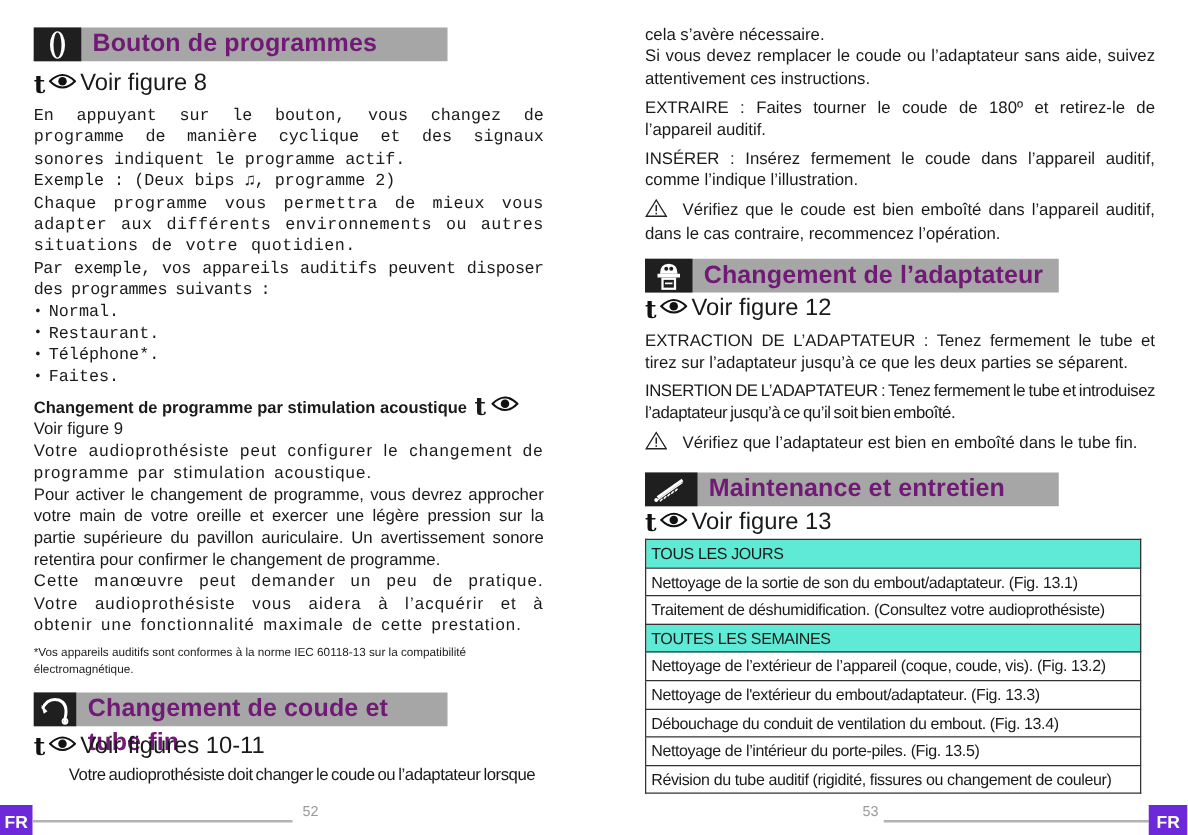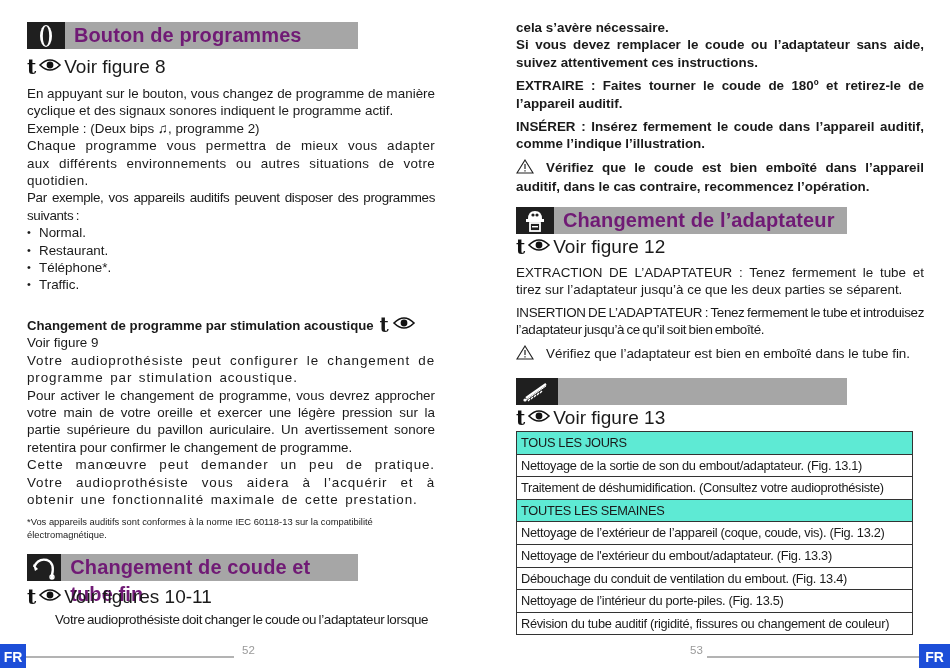--- a/index.html
+++ b/index.html
@@ -33,21 +33,21 @@
 
   .footnote { font-size: 9.4px; line-height: 13px; color: #222; }
 
   .warn { display: inline-block; margin-right: 12px; vertical-align: -2px; }
 
   table.maint { border-collapse: collapse; width: 397px; font-size: 12.8px; }
   table.maint td { border: 1px solid #333; height: 22.6px; padding: 0 4px; letter-spacing: -0.3px; white-space: nowrap; }
   table.maint tr.hdr td { background: #5eead4; }
 
   .footer { position: absolute; bottom: 0; height: 24px; }
-  .fr-badge { position: absolute; width: 26px; height: 24px; background: #1d4ed8; color: #fff; font-weight: bold; font-size: 14px; line-height: 26px; text-align: center; }
+  .fr-badge { position: absolute; width: 26px; height: 24px; background: #6d28d9; color: #fff; font-weight: bold; font-size: 14px; line-height: 26px; text-align: center; }
   .rule { position: absolute; height: 2px; background: #b3b3b3; }
   .pagenum { position: absolute; color: #9a9a9a; font-size: 11.5px; }
 </style>
 </head>
 <body>
 
 <div class="page page-left">
 
   <div style="position:absolute; top:22px; left:0;">
     <div class="section-header">
@@ -62,30 +62,30 @@
     <div class="see-fig" style="margin-top:8px;">
       <span class="arrow">𝐭</span>
       <span class="eye"><svg width="22" height="14" viewBox="0 0 22 14">
             <path d="M1 7 Q11 -3 21 7 Q11 17 1 7 Z" fill="none" stroke="#111" stroke-width="1.6"></path>
             <circle cx="11" cy="7" r="3.4" fill="#111"></circle>
           </svg></span>
       <span class="lbl">Voir figure 8</span>
     </div>
   </div>
 
-  <div style="position:absolute; top:85px; left:0; width:408px;">
+  <div style="position:absolute; top:85px; left:0; width:408px;font-family:Liberation Mono, monospace;">
     <p class="just">En appuyant sur le bouton, vous changez de programme de manière cyclique et des signaux sonores indiquent le programme actif.</p>
     <p>Exemple : (Deux bips ♫, programme 2)</p>
     <p class="just wide" style="letter-spacing:0.35px;">Chaque programme vous permettra de mieux vous adapter aux différents environnements ou autres situations de votre quotidien.</p>
     <p class="just tight">Par exemple, vos appareils auditifs peuvent disposer des programmes suivants :</p>
     <ul class="bullets">
       <li>Normal.</li>
       <li>Restaurant.</li>
       <li>Téléphone*.</li>
-      <li>Traffic.</li>
+      <li>Faites.</li>
     </ul>
   </div>
 
   <div style="position:absolute; top:316px; left:0; width:408px;">
     <div class="subhead">
       <span>Changement de programme par stimulation acoustique</span>
       <span class="arrow">𝐭</span>
       <span class="eye" style="margin-left:4px;"><svg width="22" height="14" viewBox="0 0 22 14">
             <path d="M1 7 Q11 -3 21 7 Q11 17 1 7 Z" fill="none" stroke="#111" stroke-width="1.6"></path>
             <circle cx="11" cy="7" r="3.4" fill="#111"></circle>
@@ -122,21 +122,21 @@
 </div>
 
 <div class="footer" style="left:0; width:475px;">
   <div class="fr-badge" style="left:0; top:0;">FR</div>
   <div class="rule" style="left:26px; top:12px; width:208px;"></div>
   <div class="pagenum" style="left:242px; top:-2px;">52</div>
 </div>
 
 <div class="page page-right">
 
-  <div style="position:absolute; top:19px; left:0; width:408px;font-weight:bold;">
+  <div style="position:absolute; top:19px; left:0; width:408px;">
     <p>cela s’avère nécessaire.</p>
     <p class="just">Si vous devez remplacer le coude ou l’adaptateur sans aide, suivez attentivement ces instructions.</p>
     <p class="just" style="margin-top:6px;">EXTRAIRE : Faites tourner le coude de 180º et retirez-le de l’appareil auditif.</p>
     <p class="just" style="margin-top:6px;">INSÉRER : Insérez fermement le coude dans l’appareil auditif, comme l’indique l’illustration.</p>
     <p class="just" style="margin-top:6px;">
       <span class="warn"><svg width="18" height="15" viewBox="0 0 18 15">
             <path d="M9 1 L17 14 L1 14 Z" fill="none" stroke="#222" stroke-width="1.1"></path>
             <rect x="8.4" y="5" width="1.2" height="5" fill="#222"></rect>
             <rect x="8.4" y="11.2" width="1.2" height="1.3" fill="#222"></rect>
           </svg></span><span>Vérifiez que le coude est bien emboîté dans l’appareil auditif, dans le cas contraire, recommencez l’opération.</span>
@@ -179,20 +179,21 @@
   <div style="position:absolute; top:378px; left:0; width:408px;">
     <div class="section-header">
       <div class="icon-box" style="width:42px;">
         <svg width="30" height="24" viewBox="0 0 30 24">
             <path d="M4 18 L24 4" stroke="#fff" stroke-width="2.2"></path>
             <path d="M4 20 L24 6" stroke="#fff" stroke-width="1"></path>
             <path d="M6 21 L8 19 M9 19 L11 17 M12 17 L14 15 M15 15 L17 13 M18 13 L20 11" stroke="#fff" stroke-width="1.3"></path>
             <circle cx="3" cy="20" r="1.6" fill="#fff"></circle>
           </svg>
       </div>
+      <div class="title">Maintenance et entretien</div>
     </div>
     <div class="see-fig" style="margin-top:3px;">
       <span class="arrow">𝐭</span>
       <span class="eye"><svg width="22" height="14" viewBox="0 0 22 14">
             <path d="M1 7 Q11 -3 21 7 Q11 17 1 7 Z" fill="none" stroke="#111" stroke-width="1.6"></path>
             <circle cx="11" cy="7" r="3.4" fill="#111"></circle>
           </svg></span>
       <span class="lbl">Voir figure 13</span>
     </div>
     <table class="maint" style="margin-top:3px;">

